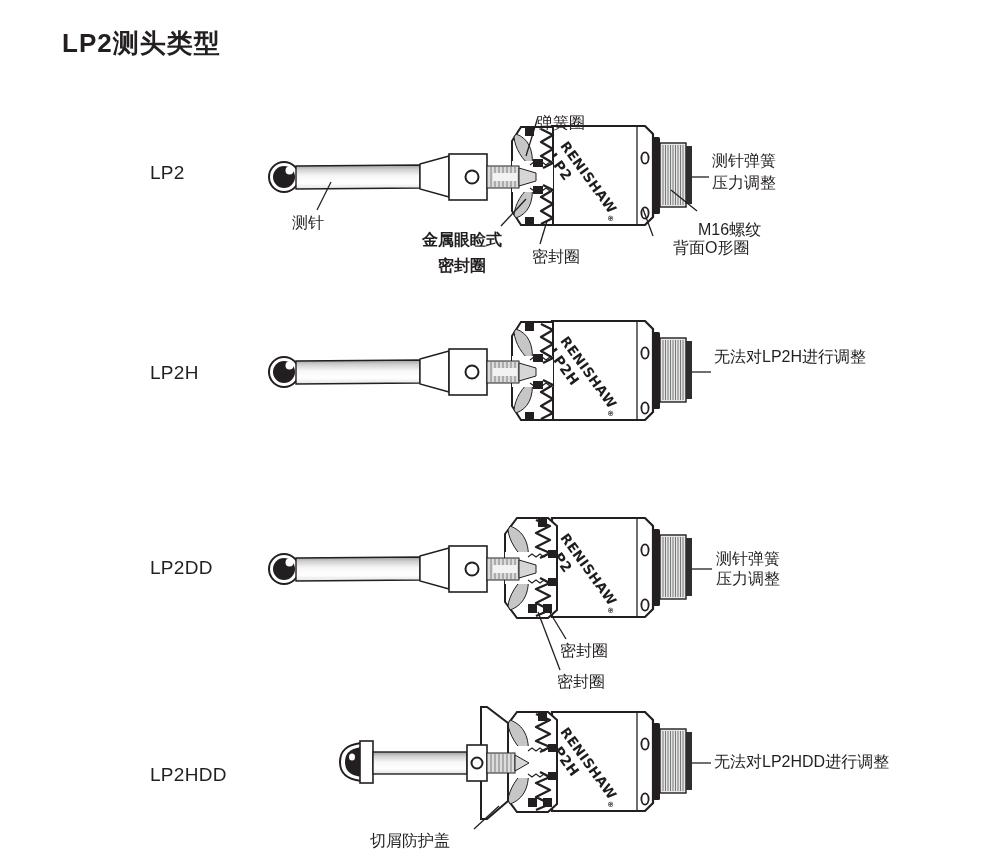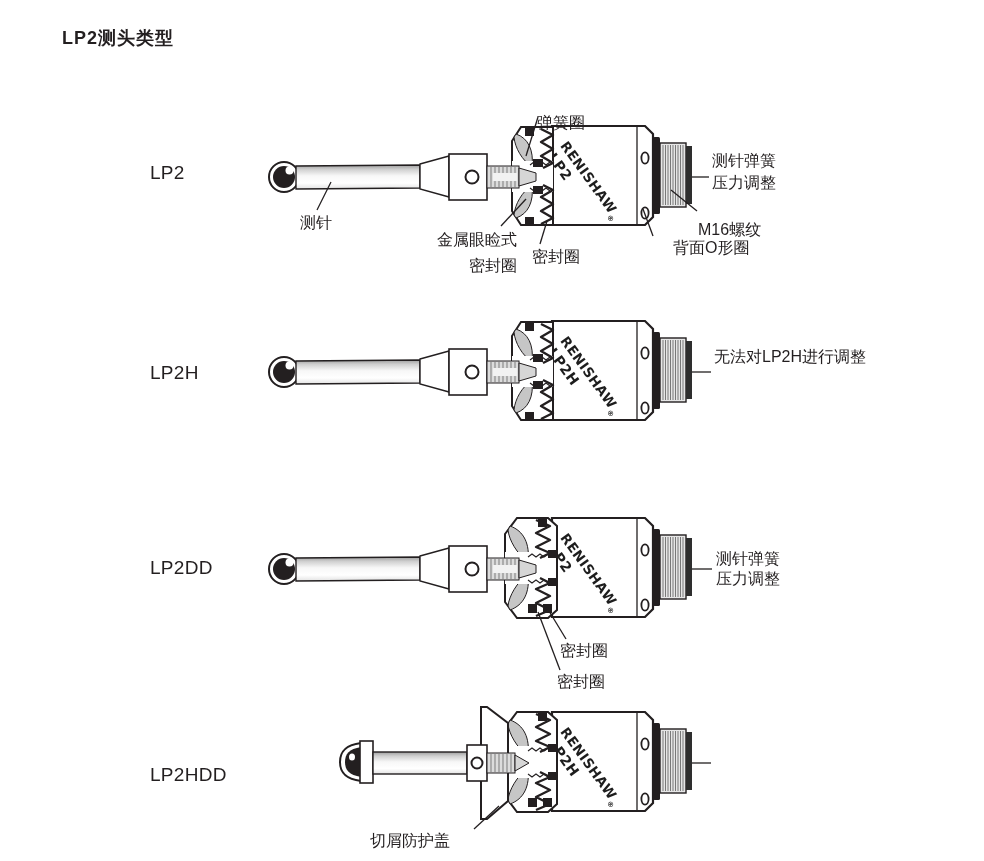--- a/index.html
+++ b/index.html
@@ -1,24 +1,24 @@
 <!DOCTYPE html>
 <html><head>
 <meta charset="utf-8">
 <style>
   html,body{margin:0;padding:0;background:#fff;}
   .canvas{
     position:relative;width:984px;height:861px;background:#ffffff;
     font-family:"Liberation Sans","DejaVu Sans",sans-serif;color:#231f20;overflow:hidden;
   }
   svg.diagram{position:absolute;left:0;top:0;}
-  .title{position:absolute;left:62px;top:26px;font-size:18px;font-weight:bold;letter-spacing:1px;white-space:nowrap;}
+  .title{position:absolute;left:62px;top:26px;font-size:26px;font-weight:bold;letter-spacing:1px;white-space:nowrap;}
   .row-label{position:absolute;font-size:19px;letter-spacing:.3px;white-space:nowrap;}
   .lbl{position:absolute;font-size:16px;line-height:21px;white-space:nowrap;}
-  .lbl.center{text-align:right;white-space:normal;}
+  .lbl.center{text-align:center;white-space:normal;font-weight:bold;}
   .brand-txt{font-family:"DejaVu Sans","Liberation Sans",sans-serif;font-weight:bold;fill:#1d1d1d;letter-spacing:.4px;font-size:13.5px;}
   .brand-model{font-size:14px;}
   .brand-reg{font-size:7px;}
 </style>
 </head>
 <body>
 
 <div class="canvas">
 
   <svg class="diagram" width="984" height="861" viewBox="0 0 984 861">
@@ -163,21 +163,21 @@
   </svg>
 
   <div class="title">LP2测头类型</div>
 
   <div class="row-label" style="left:150px;top:162px">LP2</div>
   <div class="row-label" style="left:150px;top:362px">LP2H</div>
   <div class="row-label" style="left:150px;top:557px">LP2DD</div>
   <div class="row-label" style="left:150px;top:764px">LP2HDD</div>
 
   <div class="lbl" style="left:537px;top:112px">弹簧圈</div>
-  <div class="lbl" style="left:300px;top:212px">测针</div>
+  <div class="lbl" style="left:292px;top:212px">测针</div>
   <div class="lbl center" style="left:407px;top:227px;width:110px;line-height:26px">
     <div>金属眼睑式</div>
     <div>密封圈</div>
   </div>
   <div class="lbl" style="left:532px;top:246px">密封圈</div>
   <div class="lbl" style="left:712px;top:150px;line-height:22px">
     <div>测针弹簧</div>
     <div>压力调整</div>
   </div>
   <div class="lbl" style="left:698px;top:219px">M16螺纹</div>
@@ -185,15 +185,16 @@
 
   <div class="lbl" style="left:714px;top:346px">无法对LP2H进行调整</div>
 
   <div class="lbl" style="left:716px;top:549px;line-height:20px">
     <div>测针弹簧</div>
     <div>压力调整</div>
   </div>
   <div class="lbl" style="left:560px;top:640px">密封圈</div>
   <div class="lbl" style="left:557px;top:671px">密封圈</div>
 
+  <div class="lbl" style="left:714px;top:751px">无法对LP2HDD进行调整</div>
   <div class="lbl" style="left:370px;top:830px">切屑防护盖</div>
 
 </div>
 
 </body></html>

